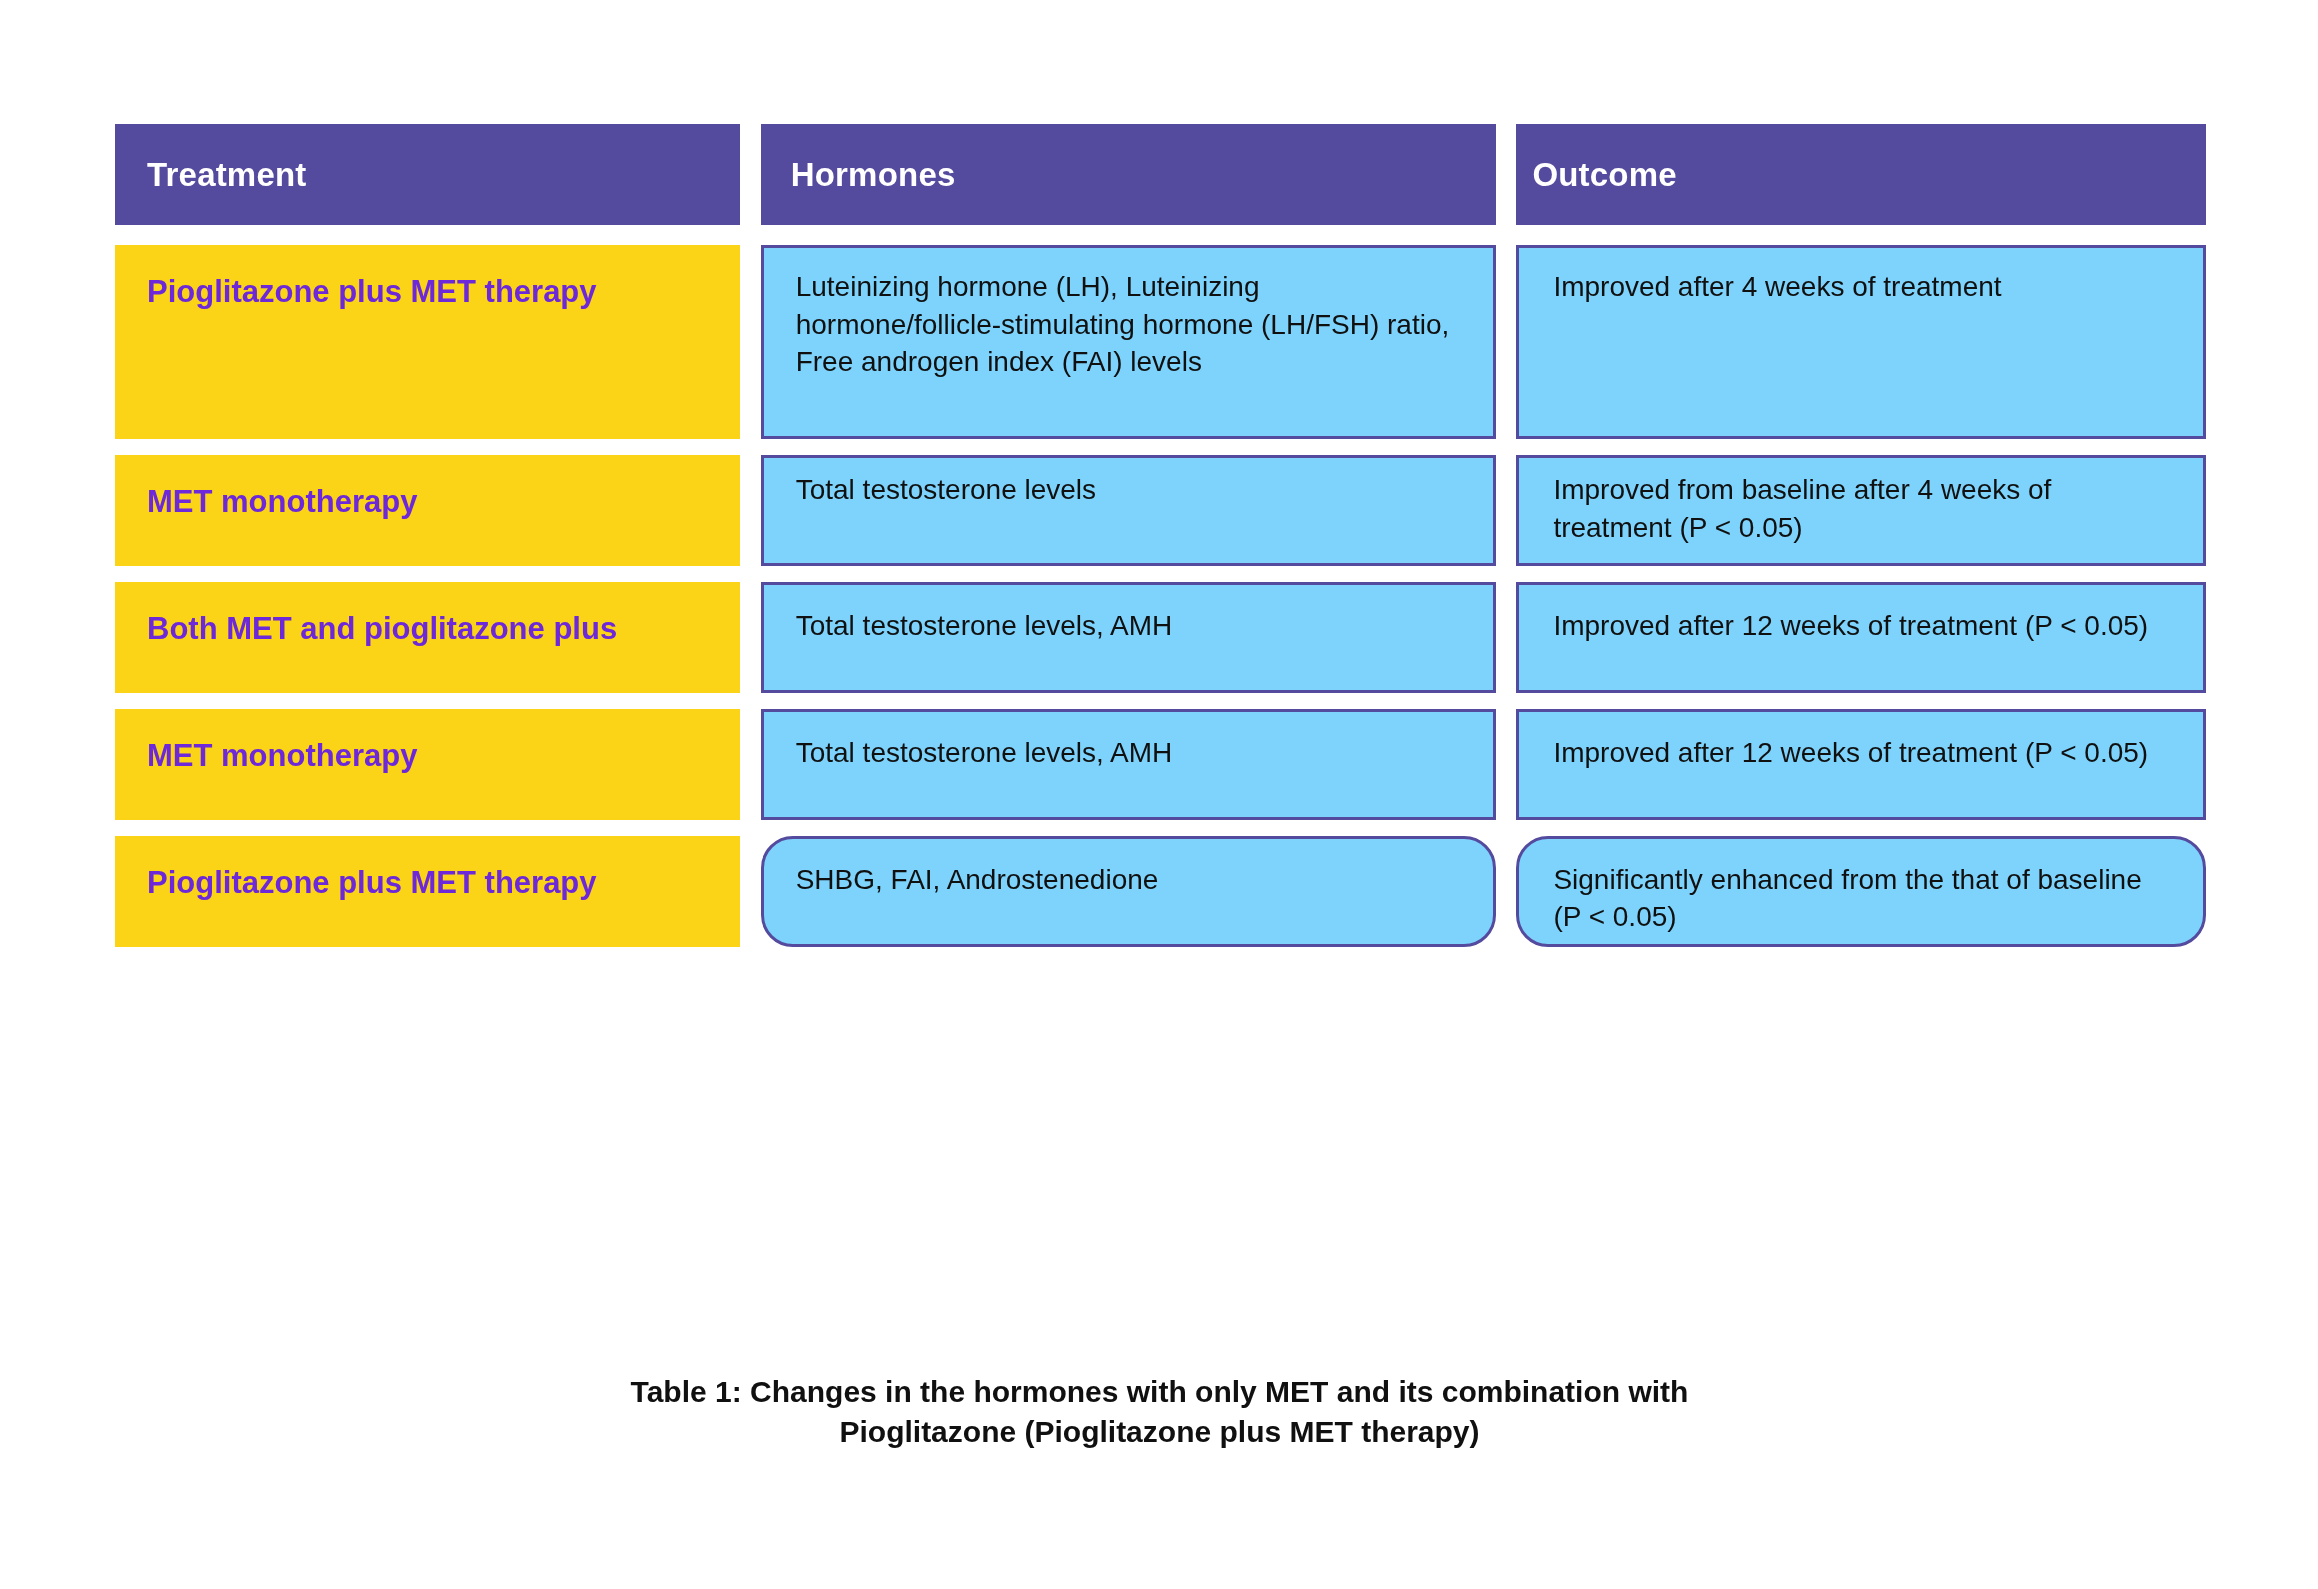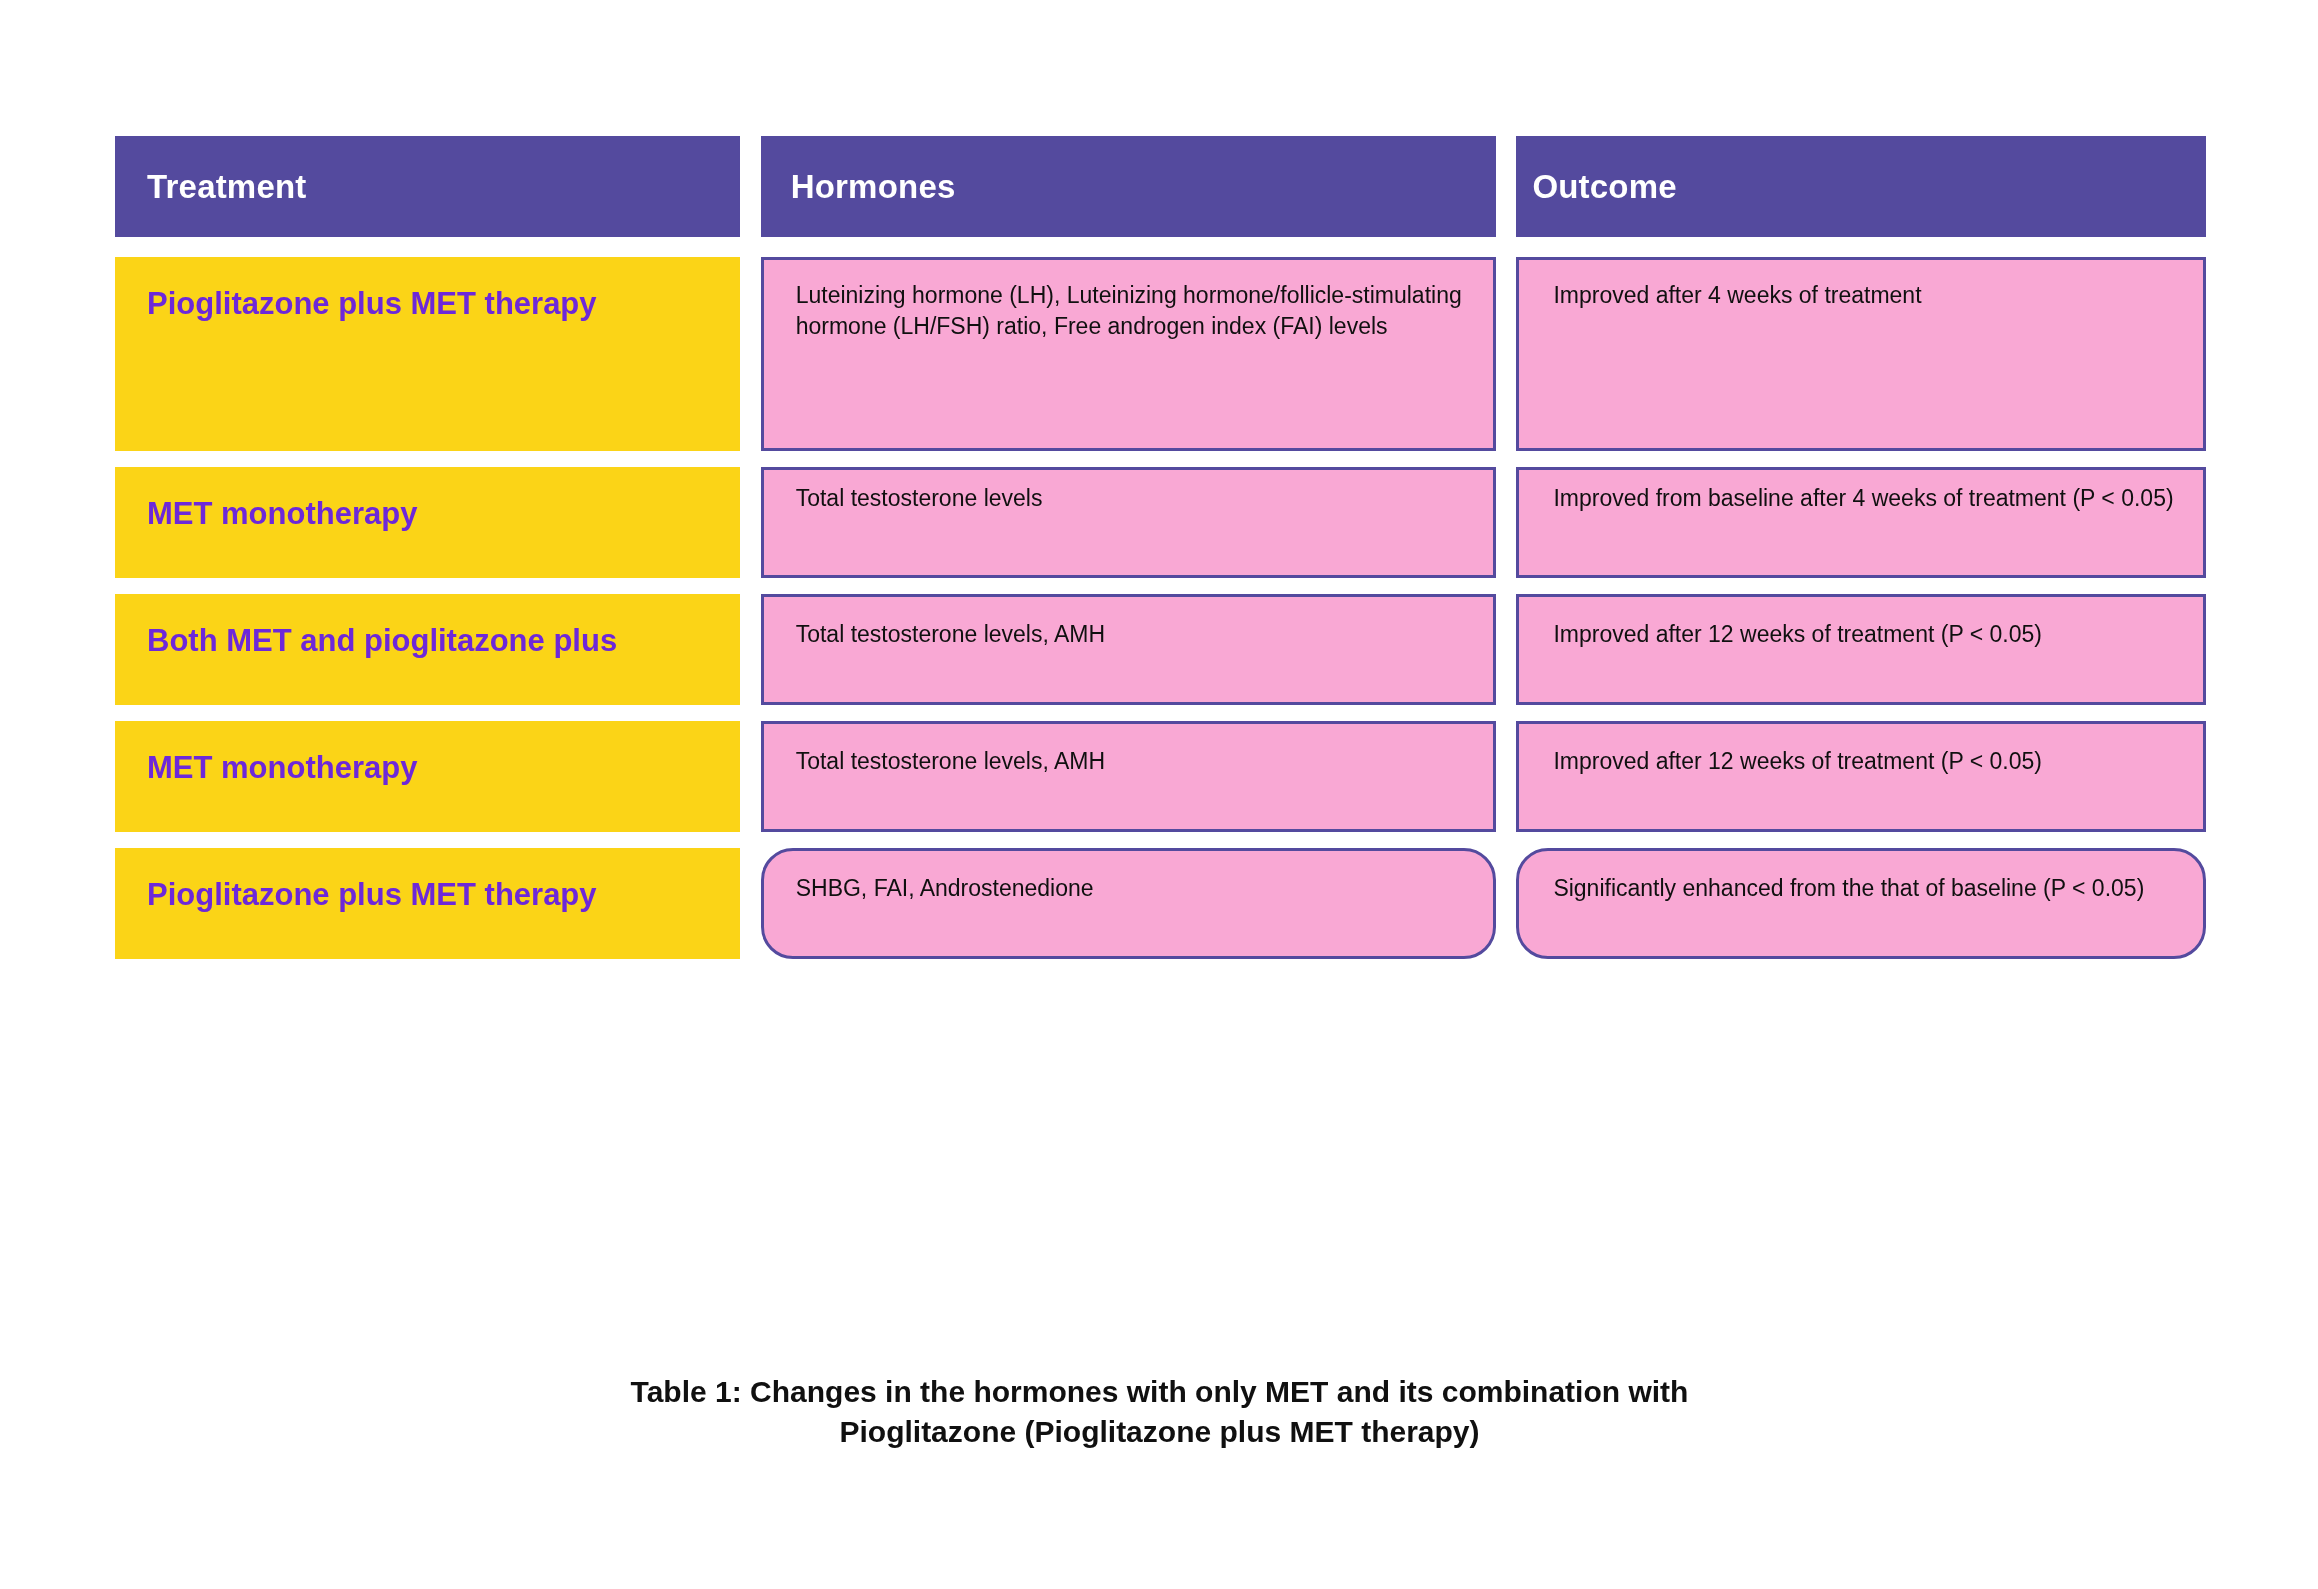--- a/index.html
+++ b/index.html
@@ -22,21 +22,20 @@
     height: 1590px;
     background: #ffffff;
   }
 
   
   .table-wrap {
     position: absolute;
     left: 115px;
     top: 124px;
     width: 1842px;
-    margin-top: 12px;
   }
 
   .trow {
     display: flex;
     width: 100%;
     align-items: stretch;
   }
 
   
   .col-treatment { width: 625px; flex: 0 0 625px; }
@@ -72,24 +71,24 @@
     color: #6d28d9;
     font-size: 31px;
     font-weight: 700;
     line-height: 1.28;
     padding: 27px 32px 27px 32px;
     box-sizing: border-box;
     display: block;
   }
 
   .cell-plain {
-    background: #f9a8d4;
+    background: #7dd3fc;
     border: 3.6px solid #544A9E;
     color: #101010;
-    font-size: 23px;
+    font-size: 28px;
     font-weight: 400;
     line-height: 1.34;
     padding: 23.4px 27px 23.4px 32px;
     box-sizing: border-box;
   }
   .cell-plain.c-outcome { padding-left: 34px; }
 
   
   .row-1 .cell-treatment,
   .row-1 .cell-plain { height: 194px; }

